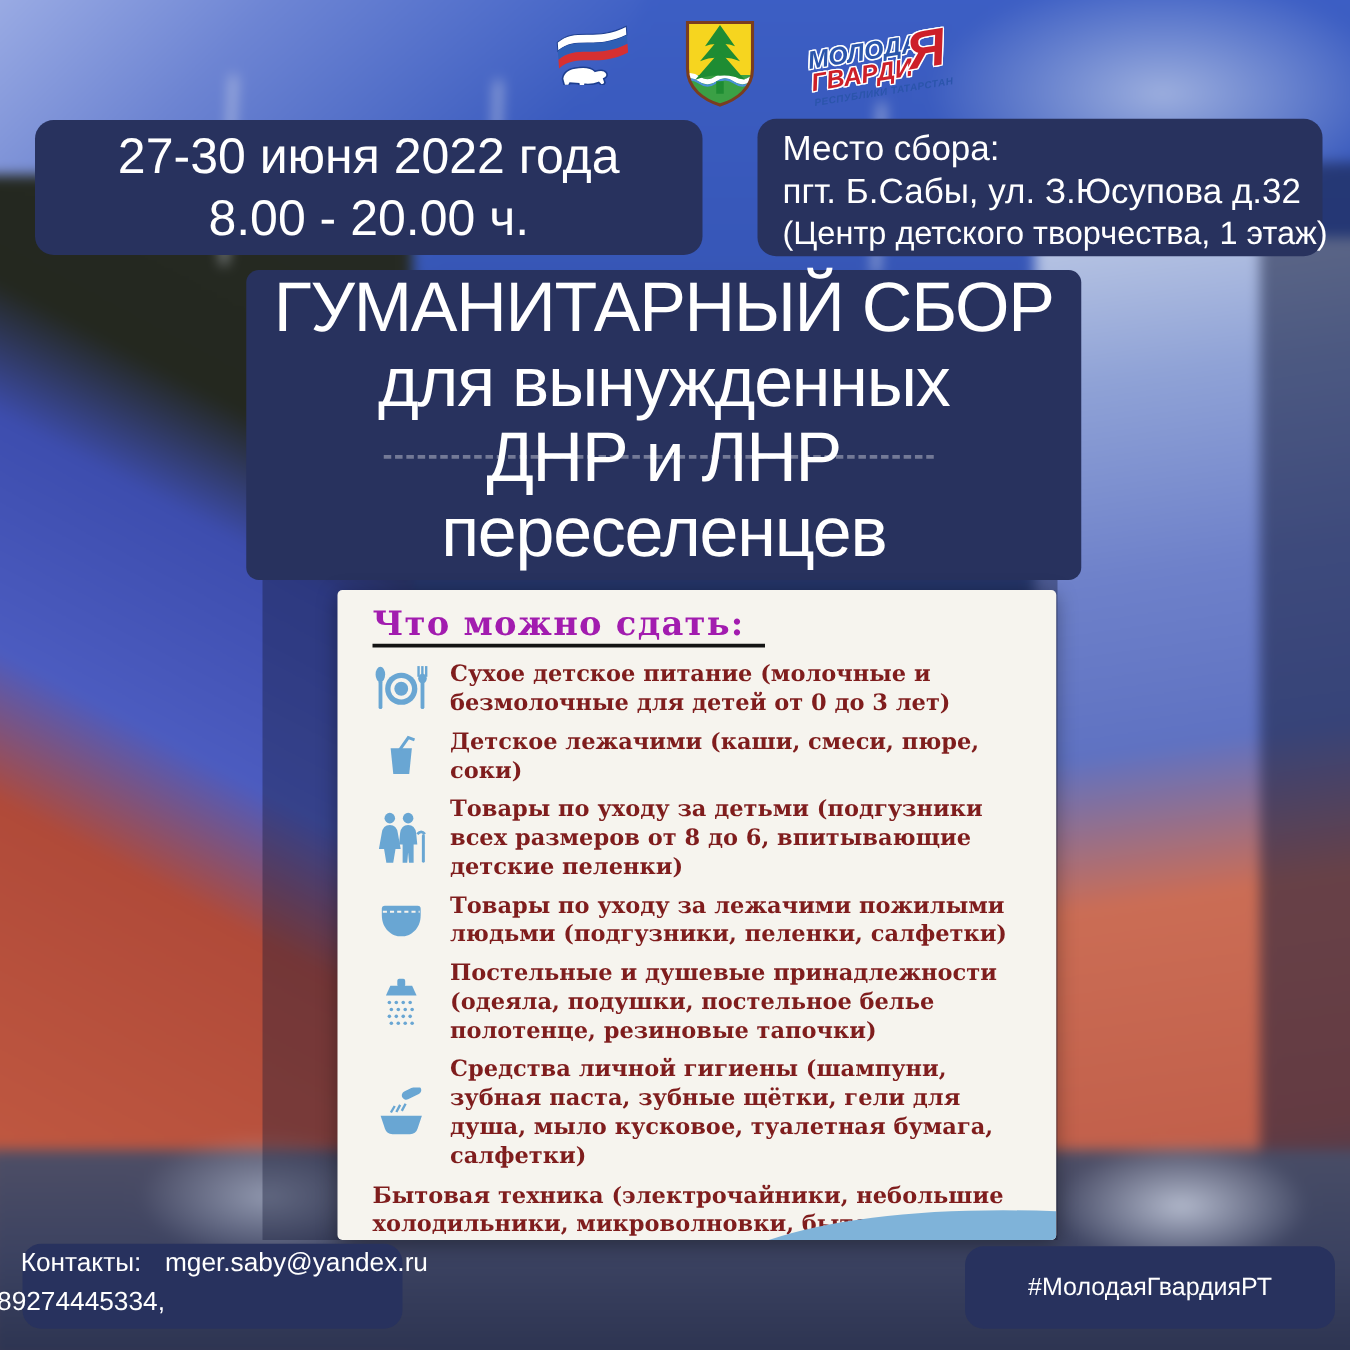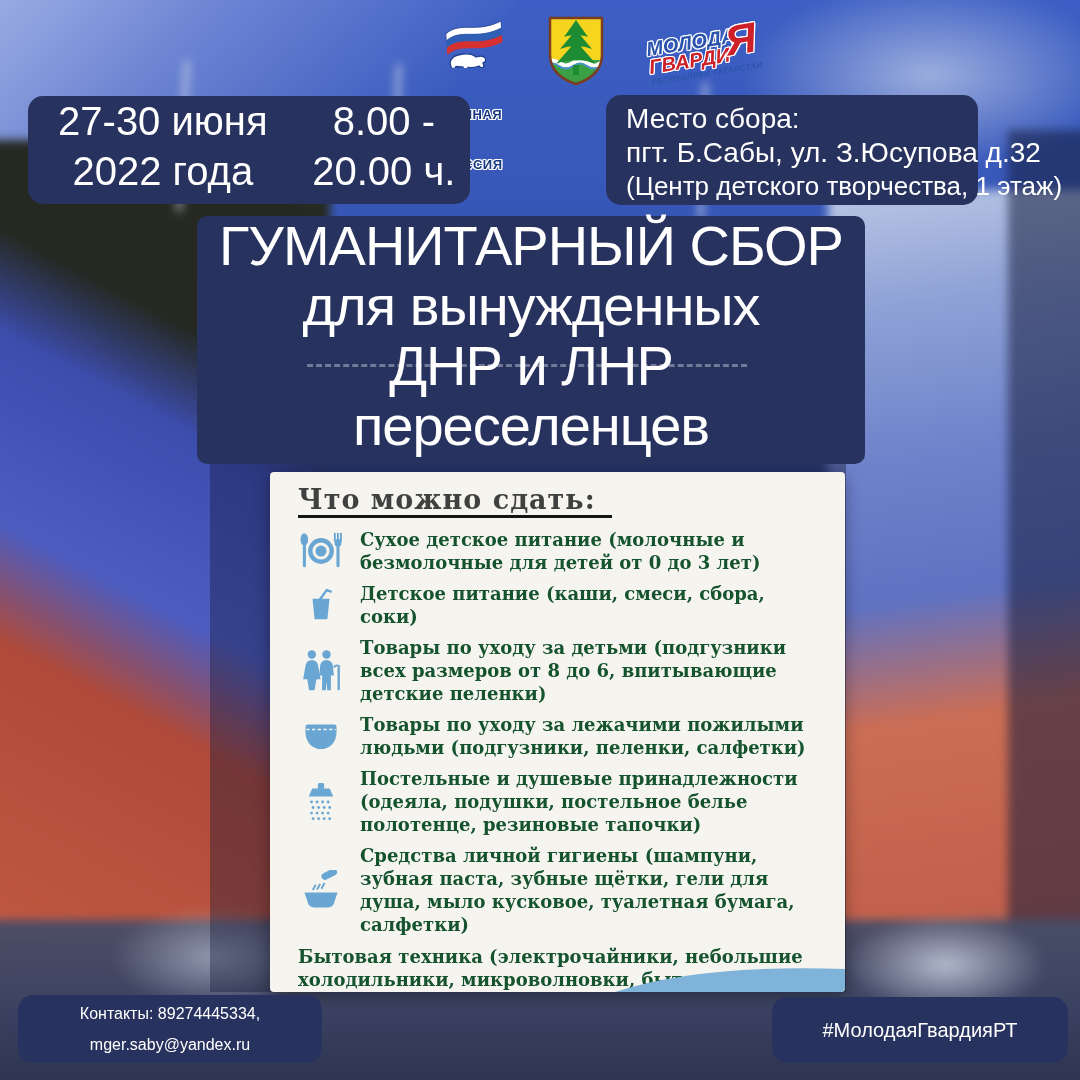--- a/index.html
+++ b/index.html
@@ -28,55 +28,55 @@
   .pole{background:rgba(218,223,235,.85);width:4px;border-radius:2px;}
   .pole-1{left:181px;top:60px;height:152px;transform:rotate(3deg);}
   .pole-2{left:396px;top:64px;height:44px;transform:rotate(2deg);}
   .pole-3{left:701px;top:82px;height:138px;transform:rotate(2deg);}
 
   
   .center-dim{position:absolute;left:210px;top:462px;width:636px;height:530px;background:rgba(18,24,52,.38);}
 
   
   .navy{position:absolute;background:#28325e;border-radius:15px;}
-  .date-box{left:28px;top:96px;width:442px;height:108px;display:flex;flex-direction:row;
+  .date-box{left:28px;top:96px;width:534px;height:108px;display:flex;flex-direction:column;
             justify-content:center;text-align:center;font-size:40px;line-height:50px;}
-  .loc-box{left:606px;top:95px;width:372px;height:110px;padding:7px 0 0 20px;box-sizing:border-box;}
+  .loc-box{left:606px;top:95px;width:452px;height:110px;padding:7px 0 0 20px;box-sizing:border-box;}
   .loc-box .l{font-size:28px;line-height:34px;white-space:nowrap;}
   .loc-box .l3{font-size:26px;line-height:32px;}
   .title-box{left:197px;top:216px;width:668px;height:248px;border-radius:10px;
              display:flex;flex-direction:column;justify-content:flex-start;text-align:center;}
   .title-box .t{font-size:56px;line-height:60px;letter-spacing:-1px;white-space:nowrap;}
   .title-dash{position:absolute;left:110px;top:148px;width:440px;border-top:3px dashed rgba(255,255,255,.35);}
-  .contacts-box{left:18px;top:995px;width:304px;height:68px;display:flex;flex-direction:column;
-                justify-content:center;text-align:center;font-size:16px;line-height:31px;}
+  .contacts-box{left:18px;top:995px;width:304px;height:68px;display:flex;flex-direction:row;
+                justify-content:center;text-align:center;font-size:21px;line-height:31px;}
   .hashtag-box{left:772px;top:997px;width:296px;height:66px;display:flex;align-items:center;
                justify-content:center;font-size:20px;}
 
   
   .logo-er{position:absolute;left:435px;top:18px;width:76px;text-align:center;}
   .logo-er .er-text{font-size:13px;line-height:14px;font-weight:800;color:#16377f;letter-spacing:.5px;
      text-shadow:-1px 0 #fff,1px 0 #fff,0 -1px #fff,0 1px #fff,1px 1px #fff,-1px -1px #fff,1px -1px #fff,-1px 1px #fff;margin-top:36px;}
   .emblem{position:absolute;left:547px;top:15px;}
   .logo-mg{position:absolute;left:648px;top:32px;width:104px;transform:rotate(-9deg);font-style:italic;}
   .mg-outline{text-shadow:-1px 0 #fff,1px 0 #fff,0 -1px #fff,0 1px #fff,1px 1px #fff,-1px -1px #fff,1px -1px #fff,-1px 1px #fff;}
   .mg-w1{font-size:20px;font-weight:900;color:#2b55ab;line-height:18px;}
   .mg-w2{font-size:20px;font-weight:900;color:#cd2029;line-height:18px;}
   .mg-big{position:absolute;right:-6px;top:-6px;font-size:42px;font-weight:900;color:#cd2029;line-height:40px;}
   .mg-sub{font-size:8px;font-weight:700;color:#2b55ab;letter-spacing:.4px;margin-top:2px;white-space:nowrap;}
 
   
   .card{position:absolute;left:270px;top:472px;width:575px;height:520px;background:#f6f4ee;
         border-radius:4px;box-shadow:0 4px 16px rgba(0,0,0,.35);padding:12px 18px 0 28px;
         box-sizing:border-box;color:#1d1d1d;overflow:hidden;}
-  .card h2{margin:0 0 10px;font:700 27px "DejaVu Serif",serif;letter-spacing:1px;color:#404040;
+  .card h2{margin:0 0 10px;font:700 27px "DejaVu Serif",serif;letter-spacing:1px;color:#a21caf;
            display:inline-block;border-bottom:3px solid #141414;padding-right:16px;}
   .item{display:flex;align-items:center;gap:16px;margin-bottom:8px;}
   .icn{flex:0 0 46px;display:flex;justify-content:center;align-items:center;}
-  .item p{margin:0;font:700 18px/1.28 "DejaVu Serif",serif;color:#14532d;}
+  .item p{margin:0;font:700 18px/1.28 "DejaVu Serif",serif;color:#7f1d1d;}
   .wave{position:absolute;right:0;bottom:0;}
 </style>
 </head>
 <body>
 
 <div class="poster">
 
   <div class="bg">
     <div class="bg-base"></div>
     <div class="bg-streak"></div>
@@ -181,21 +181,21 @@
       <p>Сухое детское питание (молочные и безмолочные для детей от 0 до 3 лет)</p>
     </div>
 
     <div class="item">
       <span class="icn">
         <svg width="34" height="38" viewBox="0 0 48 48" fill="#69a6d3">
           <path d="M12,15 h24 l-3,29 h-18 Z"></path>
           <path d="M22,17 L32,3 l7,2.5" stroke="#69a6d3" stroke-width="3.4" fill="none"></path>
         </svg>
       </span>
-      <p>Детское питание (каши, смеси, сбора, соки)</p>
+      <p>Детское лежачими (каши, смеси, пюре, соки)</p>
     </div>
 
 
     <div class="item">
       <span class="icn">
         <svg width="44" height="46" viewBox="0 0 48 50" fill="#69a6d3">
           <circle cx="14" cy="7" r="4.6"></circle>
             <circle cx="30" cy="7" r="4.6"></circle>
           <path d="M14,13 q-6,0 -7,7 l-2.5,14 h4.5 l2,12 h6 l2,-12 h4.5 l-2.5,-14 q-1,-7 -7,-7 Z"></path>
           <path d="M30,13 q-6,0 -7,7 l-1,10 h3.2 v16 h4 l0.8,-9 l0.8,9 h4 v-16 h3.2 l-1,-10 q-1,-7 -7,-7 Z"></path>

